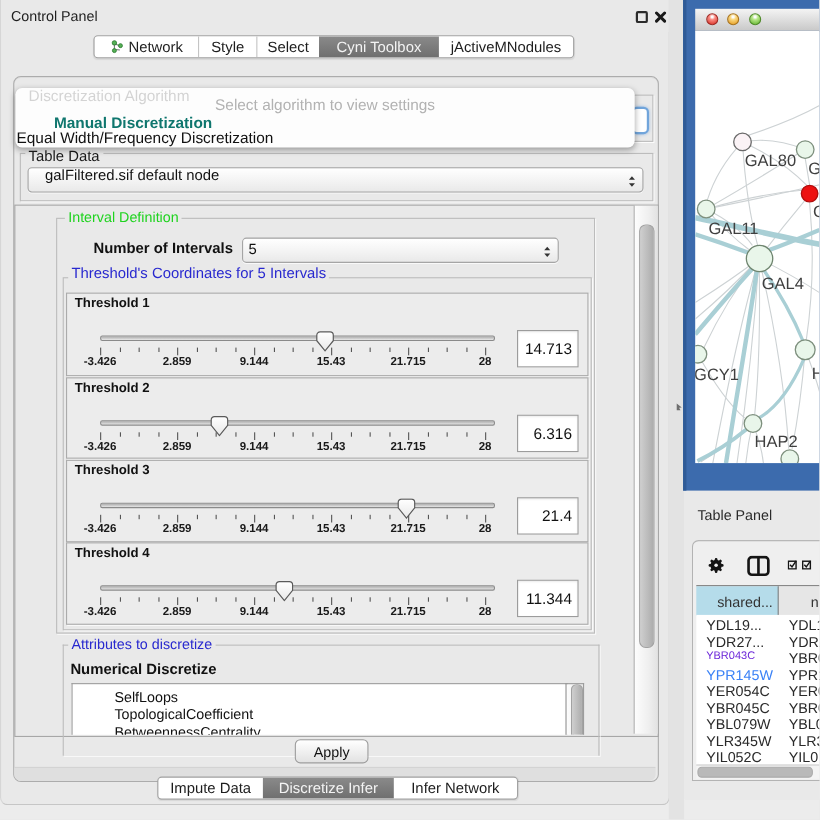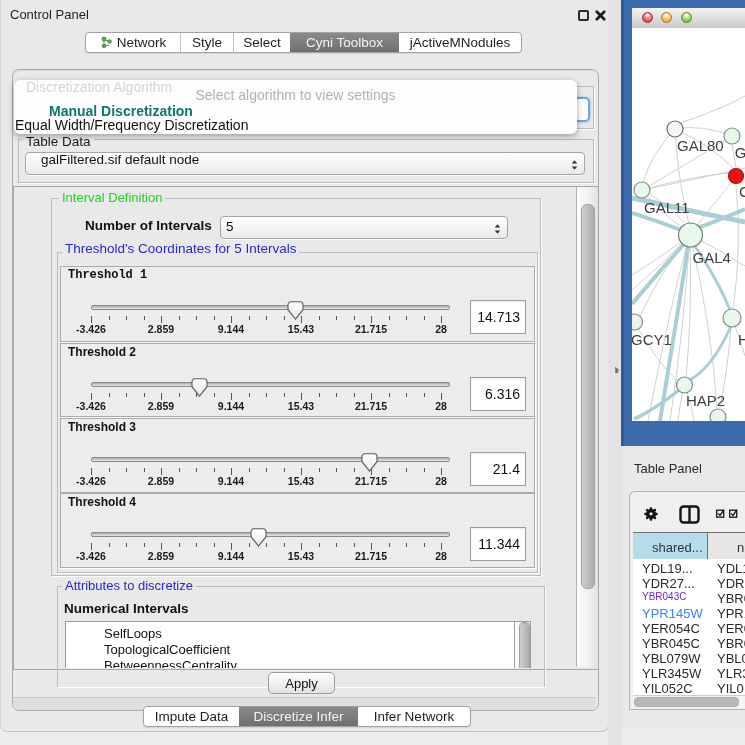--- a/index.html
+++ b/index.html
@@ -68,21 +68,21 @@
 <div class="combo" style="left:220px;top:215.5px;width:286px;height:21px;">
       <span class="txt" style="left:5px;">5</span>
       <svg class="updown" width="9" height="14" viewBox="0 0 9 14">
         <path d="M4.5 1 L8 5 L1 5 Z" fill="#333"></path>
         <path d="M4.5 13 L1 9 L8 9 Z" fill="#333"></path>
       </svg>
     </div>
 <div class="abs etched" style="left:57px;top:252px;width:479px;height:319px;"></div>
 <div class="gtitle" style="left:62px;top:243px;font-size:13.5px;color:#2828CF;">Threshold's Coordinates for 5 Intervals</div>
 <div class="tbox" style="left:60px;top:266px;width:473px;height:74px;"></div>
-    <div class="abs" style="left:68px;top:268px;font-size:12px;font-weight:bold;color:#111;font-family:Liberation Mono, monospace;">Threshold 1</div>
+    <div class="abs" style="left:68px;top:268px;font-size:12px;font-weight:bold;color:#111;">Threshold 1</div>
     <div class="track" style="left:91px;top:305px;width:357px;"></div>
     <div class="tick" style="left:91.0px;top:316px;height:7px;"></div>
     <div class="tick" style="left:108.5px;top:316px;height:4px;"></div>
     <div class="tick" style="left:126.0px;top:316px;height:4px;"></div>
     <div class="tick" style="left:143.5px;top:316px;height:4px;"></div>
     <div class="tick" style="left:161.0px;top:316px;height:7px;"></div>
     <div class="tick" style="left:178.5px;top:316px;height:4px;"></div>
     <div class="tick" style="left:196.0px;top:316px;height:4px;"></div>
     <div class="tick" style="left:213.5px;top:316px;height:4px;"></div>
     <div class="tick" style="left:231.0px;top:316px;height:7px;"></div>
@@ -237,21 +237,21 @@
           <stop offset="1" stop-color="#E8E8E8"></stop>
         </linearGradient>
       </defs>
       <path d="M4 0.7 h9 a3 3 0 0 1 3 3 v5.0 L8.5 18 L1 8.7 V3.7 a3 3 0 0 1 3 -3 z" fill="url(#thg4)" stroke="#5A5A5A" stroke-width="1.1"></path>
     </svg>
     <div class="vfield" style="left:470px;top:527px;width:54px;height:32px;">
       <span>11.344</span>
     </div>
 <div class="abs etched" style="left:57px;top:586px;width:486px;height:100px;border-bottom:none;"></div>
 <div class="gtitle" style="left:62px;top:579.5px;font-size:13px;color:#2828CF;">Attributes to discretize</div>
-<div class="abs" style="left:64px;top:600.5px;font-size:13.5px;font-weight:bold;color:#111;">Numerical Intervals</div>
+<div class="abs" style="left:64px;top:600.5px;font-size:13.5px;font-weight:bold;color:#111;">Numerical Discretize</div>
 <div class="abs" style="left:65px;top:621px;width:449px;height:46px;background:#FFFFFF;border:1px solid #9C9C9C;border-bottom:none;overflow:hidden;">
       <div style="font-size:13px;color:#111;padding:3.5px 0 0 2px;line-height:16.1px;margin-left:36px;">SelfLoops<br>TopologicalCoefficient<br>BetweennessCentrality</div>
     </div>
 <div class="abs" style="left:514px;top:621px;width:15px;height:46px;background:linear-gradient(90deg,#FDFDFD,#E8E8E8);border:1px solid #9C9C9C;border-bottom:none;"></div>
 <div class="abs" style="left:518.5px;top:622px;width:9px;height:45px;border-radius:5px 5px 0 0;background:linear-gradient(90deg,#CFCFCF,#ADADAD);border:1px solid #A2A2A2;border-bottom:none;"></div>
 <div class="abs" style="left:268px;top:672px;width:65px;height:20px;background:linear-gradient(#FFFFFF,#EFEFEF 55%,#E2E2E2);border:1px solid #9D9D9D;border-radius:5px;display:flex;align-items:center;justify-content:center;font-size:13px;color:#111;">Apply</div>
 <div class="abs" style="left:143px;top:706px;width:326px;height:19px;background:#FFFFFF;border:1px solid #A2A2A2;border-radius:4px;display:flex;overflow:hidden;box-shadow:0 1px 1px rgba(0,0,0,0.08);">
       <div class="seg" style="width:95px;">Impute Data</div>
       <div class="seg segdark" style="width:119px;">Discretize Infer</div>
       <div class="seg" style="flex:1;">Infer Network</div>

